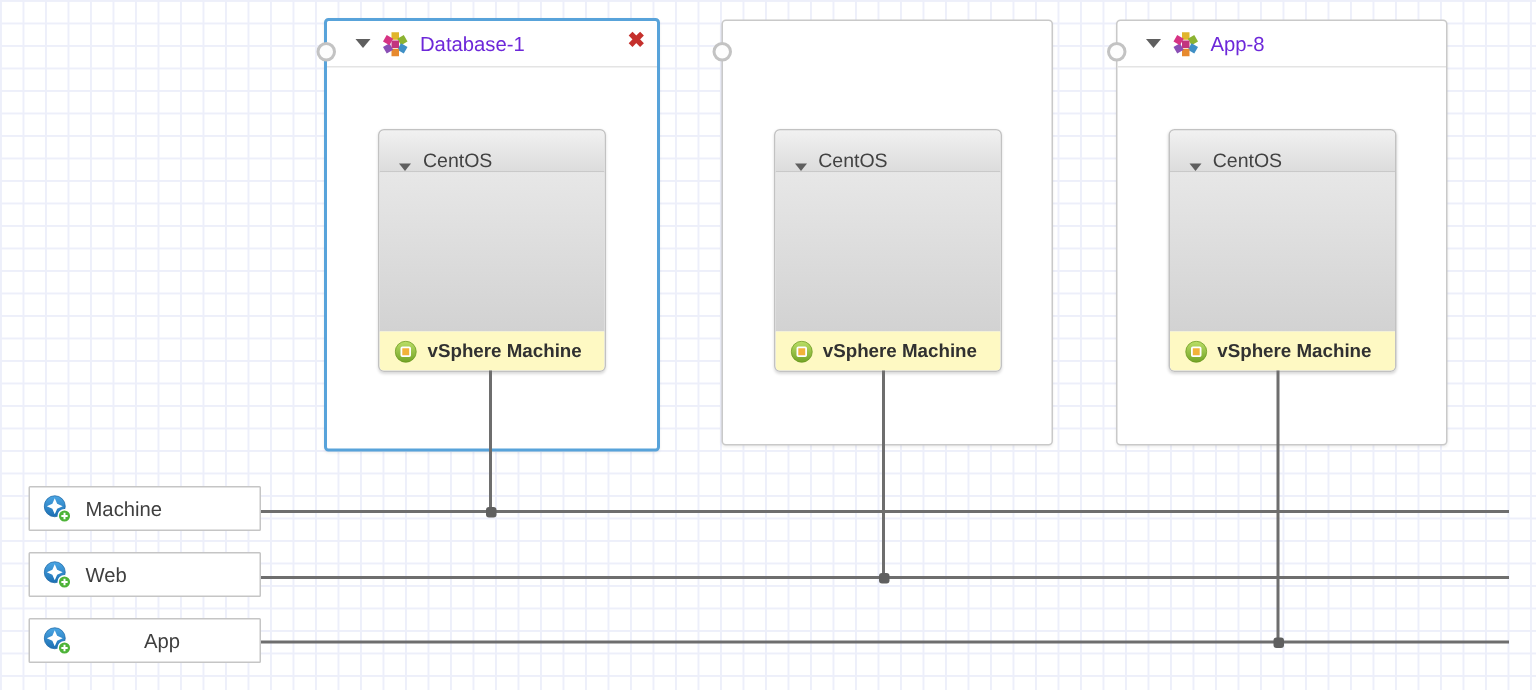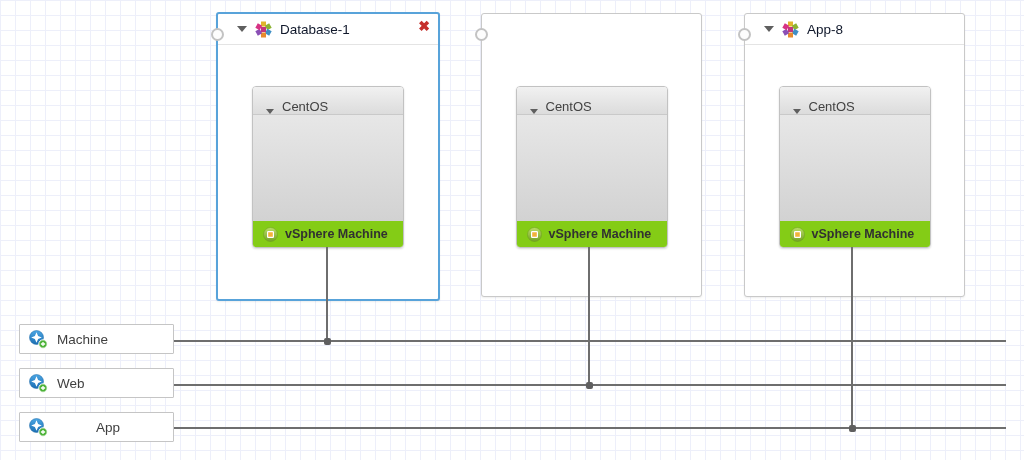--- a/index.html
+++ b/index.html
@@ -20,21 +20,21 @@
     box-shadow:0 1px 2px rgba(0,0,0,.07);
   }
   .node.selected { border:2px solid #58a3da; }
 
   .node-header {
     position:relative; height:30px;
     display:flex; align-items:center; gap:8px;
     padding:0 26px 0 19px;
     border-bottom:1px solid #e4e4e4;
   }
-  .node-title { font-size:13.5px; color:#0f172a; white-space:nowrap; }
+  .node-title { font-size:13.5px; color:#6d28d9; white-space:nowrap; }
 
   .tri-down {
     width:0; height:0;
     border-left:5px solid transparent; border-right:5px solid transparent;
     border-top:6px solid #5f5f5f;
     cursor:pointer;
   }
   .tri-down.small { border-left-width:4px; border-right-width:4px; border-top-width:5px; }
 
   .close-btn {
@@ -61,21 +61,21 @@
     height:28px; box-sizing:border-box;
     display:flex; align-items:flex-end; gap:8px; padding:0 13px;
     background:linear-gradient(#f1f1f1, #dcdcdc);
     border-bottom:1px solid #c9c9c9;
     font-size:13px; color:#424242;
   }
   .vm-body  { height:106px; background:linear-gradient(#e7e7e7, #d2d2d2); }
   .vm-footer {
     height:26px; box-sizing:border-box;
     display:flex; align-items:center; gap:7px; padding:0 10px;
-    background:#84cc16;
+    background:#fef9c3;
     font-size:12.5px; font-weight:bold; color:#313131;
   }
 
   
   .net-box {
     position:absolute; left:19px; width:155px; height:30px; box-sizing:border-box;
     background:#fff; border:1px solid #c5c5c5; border-radius:1px;
     display:flex; align-items:center; gap:9px; padding-left:9px;
     font-size:13.5px; color:#3f3f3f;
   }

